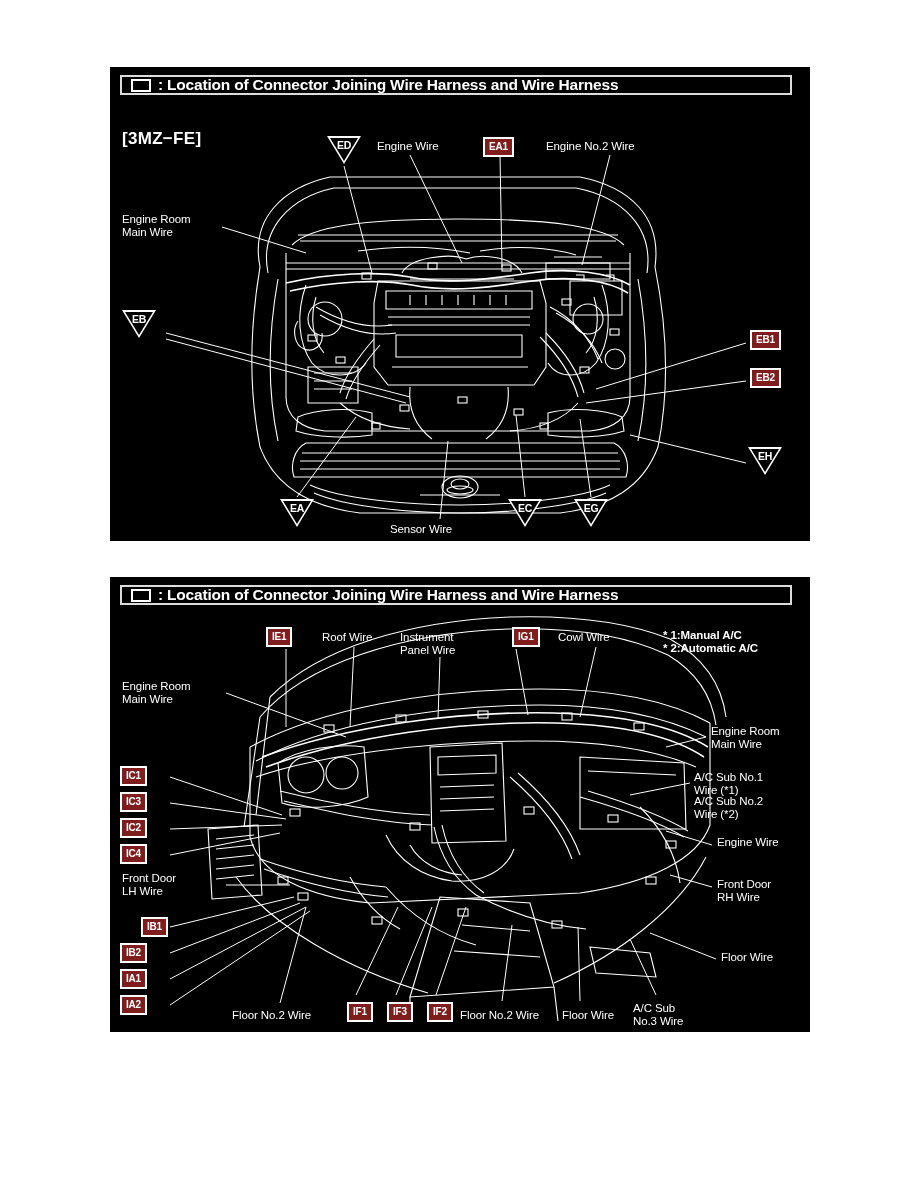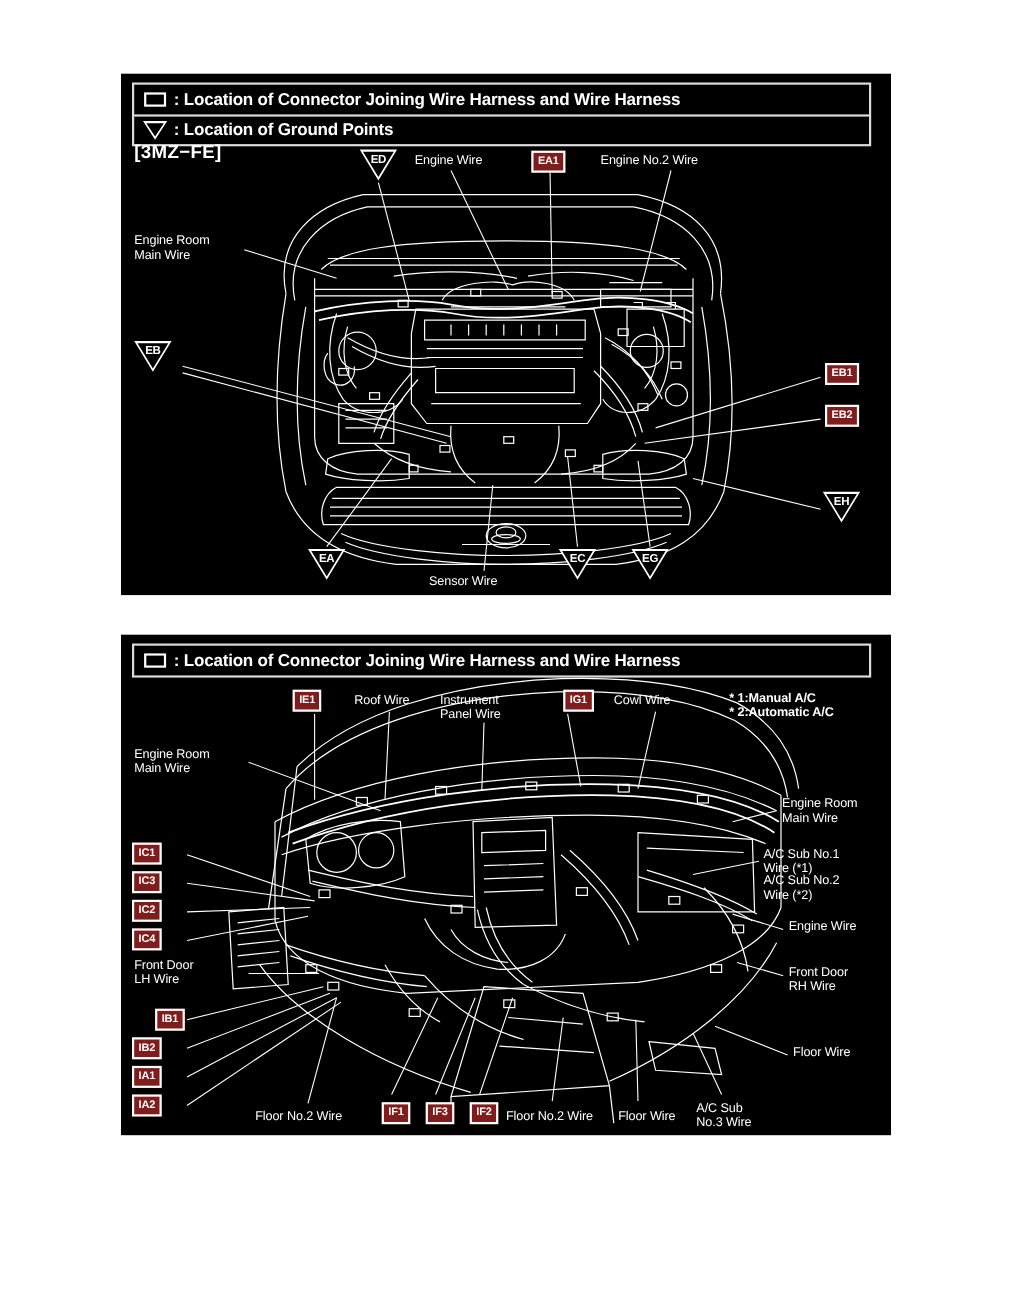--- a/index.html
+++ b/index.html
@@ -40,21 +40,21 @@
     position: absolute;
     left: 10px;
     top: 8px;
     width: 672px;
     border: 2px solid #dcdcdc;
     box-sizing: border-box;
   }
   .legend-row {
     display: flex;
     align-items: center;
-    height: 27px;
+    height: 16px;
     padding-left: 6px;
     box-sizing: border-box;
   }
   .legend-row + .legend-row {
     border-top: 2px solid #dcdcdc;
   }
   .legend-sym {
     width: 26px;
     height: 18px;
     flex: 0 0 26px;
@@ -305,26 +305,20 @@
       <path d="M481 430 L470 352"></path>
     </g>
   </svg>
 
   <div class="legend">
     <div class="legend-row">
       <span class="legend-sym">
           <span class="sym-rect"></span>
         </span>
       <span class="legend-text">: Location of Connector Joining Wire Harness and Wire Harness</span>
-    </div>
-    <div class="legend-row">
-      <span class="legend-sym">
-          <span class="sym-tri"></span>
-        </span>
-      <span class="legend-text">: Location of Ground Points</span>
     </div>
   </div>
 
   <div class="engine-code">[3MZ−FE]</div>
 
   <div class="lbl" style="left:12px; top:146px;">Engine Room
 Main Wire</div>
   <div class="lbl" style="left:267px; top:73px;">Engine Wire</div>
   <div class="lbl" style="left:436px; top:73px;">Engine No.2 Wire</div>
   <div class="lbl" style="left:280px; top:456px;">Sensor Wire</div>

